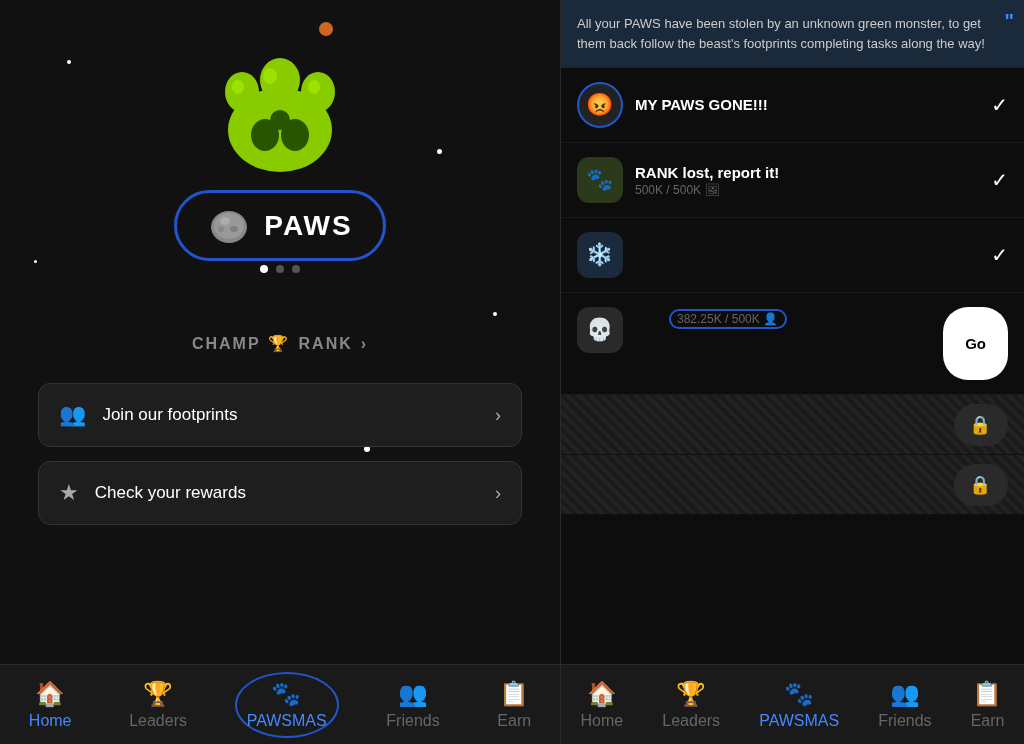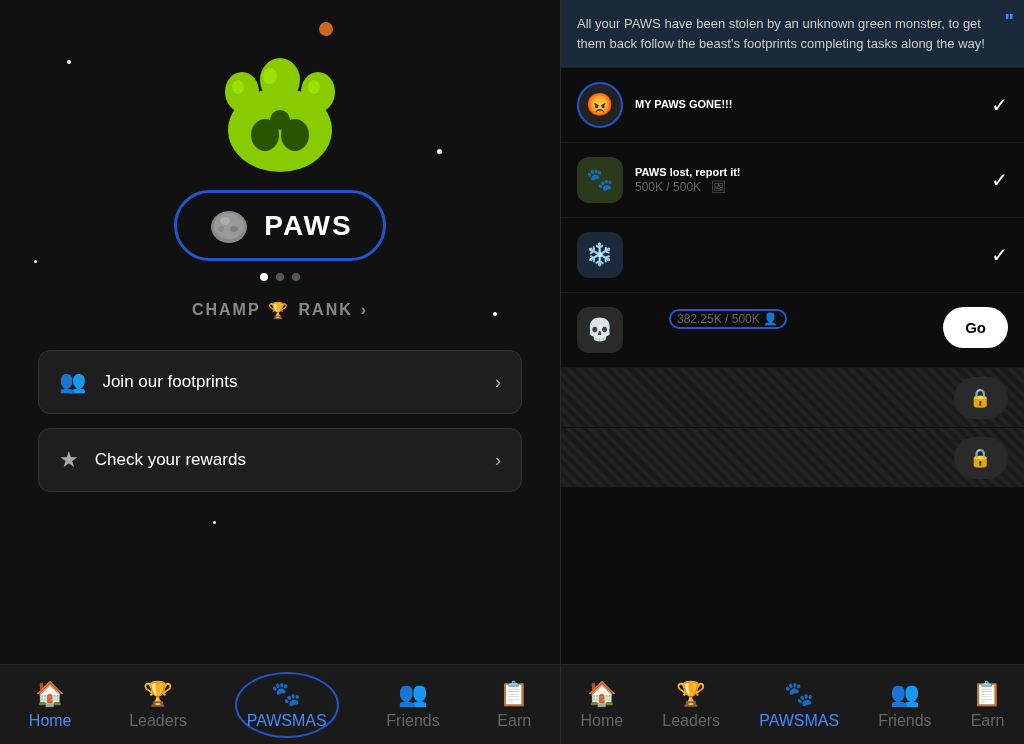--- a/index.html
+++ b/index.html
@@ -55,21 +55,21 @@
     }
 
     .paw-svg {
       width: 100%;
       height: 100%;
     }
 
     
     .paws-badge-wrapper {
       position: relative;
-      margin-bottom: 12px;
+      margin-bottom: 4px;
     }
 
     .paws-oval {
       border: 3px solid #2255cc;
       border-radius: 50px;
       padding: 10px 30px;
       display: flex;
       align-items: center;
       gap: 12px;
     }
@@ -98,27 +98,28 @@
       border-radius: 50%;
       background: #555;
     }
     .dot.active {
       background: white;
     }
 
     
     .rank-row {
       display: flex;
-      align-items: flex-start;
+      align-items: center;
       gap: 8px;
       margin-bottom: 30px;
       color: #888;
       font-size: 16px;
       font-weight: 600;
       letter-spacing: 2px;
+      margin-top: 41px;
     }
 
     .rank-chevron {
       color: #888;
       font-size: 16px;
     }
 
     
     .action-buttons {
       width: 90%;
@@ -253,45 +254,45 @@
     .task-icon-box.paws-green { background: #2a3a1a; }
     .task-icon-box.snowflake { background: #1a2a3a; }
     .task-icon-box.skull { background: #2a2a2a; }
 
     .task-content {
       flex: 1;
     }
 
     .task-title {
       color: white;
-      font-size: 11px;
+      font-size: 15px;
       font-weight: 600;
       margin-bottom: 2px;
     }
 
     .task-sub {
       color: #666;
       font-size: 12px;
       display: flex;
       align-items: center;
-      gap: 10px;
+      gap: 4px;
     }
 
     .task-check {
       color: white;
       font-size: 20px;
       margin-left: auto;
     }
 
     .task-go-btn {
       background: white;
       color: black;
       border: none;
       border-radius: 25px;
-      padding: 12px 22px;
+      padding: 28px 22px;
       font-size: 15px;
       font-weight: 600;
       cursor: pointer;
       white-space: nowrap;
     }
 
     .locked-btn {
       background: #2a2a2a;
       border: none;
       border-radius: 25px;
@@ -470,21 +471,21 @@
         <div class="task-title">MY PAWS GONE!!!</div>
       </div>
       <span class="task-check">✓</span>
     </div>
 
     <div class="task-item">
       <div class="task-icon-box paws-green">
         <span>🐾</span>
       </div>
       <div class="task-content">
-        <div class="task-title">PAWS lost, report it!</div>
+        <div class="task-title">RANK lost, report it!</div>
         <div class="task-sub">
           <span>500K / 500K</span>
           <span class="task-sub-icon">🖼</span>
         </div>
       </div>
       <span class="task-check">✓</span>
     </div>
 
     <div class="task-item">
       <div class="task-icon-box snowflake">

